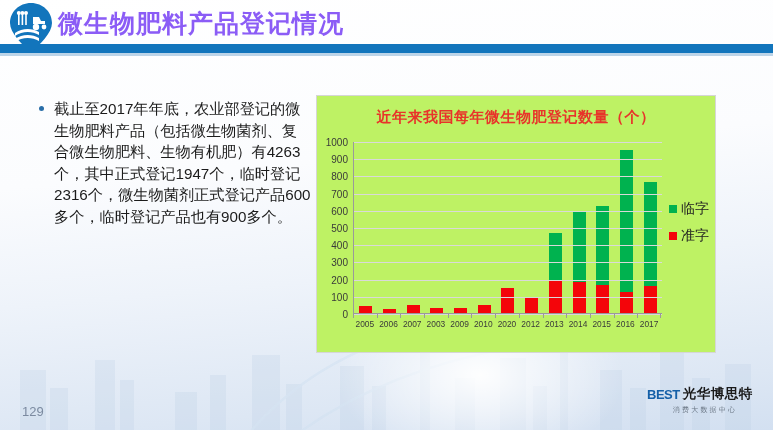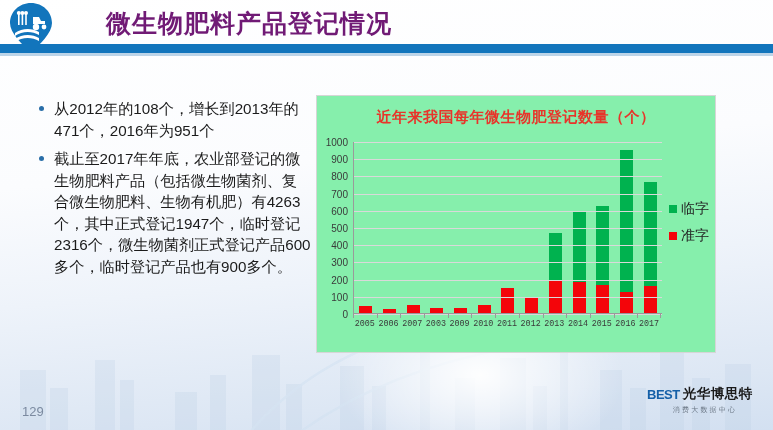--- a/index.html
+++ b/index.html
@@ -22,37 +22,37 @@
              pointer-events: none; }
 
   
   .hdr-bar { position: absolute; left: 0; top: 44px; width: 773px; height: 9px; background: #1275bc; }
   .hdr-bar2 { position: absolute; left: 0; top: 53px; width: 773px; height: 3px; background: #bcd4e8; }
 
   .logo { position: absolute; left: 8px; top: 2px; width: 46px; height: 52px; }
 
   .slide-title {
     position: absolute; left: 58px; top: 7px;
-    font-size: 25px; font-weight: bold; color: #701a75;
-    letter-spacing: 1px; white-space: nowrap; margin-left: 48px;
+    font-size: 25px; font-weight: bold; color: #8b5cf6;
+    letter-spacing: 1px; white-space: nowrap;
   }
 
   
   .bullets { position: absolute; left: 36px; top: 98px; width: 275px; }
   .bullet { position: relative; padding-left: 18px; margin-bottom: 7px;
             font-size: 15.2px; line-height: 1.42; color: #1b1b1b; }
   .bullet::before {
     content: ""; position: absolute; left: 3px; top: 8px;
     width: 5px; height: 5px; border-radius: 50%; background: #2a6ea8;
   }
 
   
   .chart-panel {
     position: absolute; left: 316px; top: 95px; width: 400px; height: 258px;
-    background: #86efac; border: 1px solid #d6d6d6;
+    background: #bef264; border: 1px solid #d6d6d6;
   }
   .chart-title {
     text-align: center; color: #e8342a; font-weight: bold;
     font-size: 15px; padding-top: 12px; letter-spacing: .5px;
   }
   .plot-wrap { position: absolute; left: 0; top: 46px; width: 400px; height: 212px; }
 
   .ylabels { position: absolute; left: 0; top: 0; width: 34px; height: 172px; }
   .ylabel { position: absolute; right: 3px; font-size: 10px; color: #3a3a3a;
             transform: translateY(-50%); white-space: nowrap; }
@@ -68,21 +68,21 @@
   .bar { width: 13px; position: relative; display: flex; flex-direction: column; justify-content: flex-end; }
   .seg-green { background: #00b24f; width: 100%; }
   .seg-red { background: #f4050a; width: 100%; }
 
   .ticks { position: absolute; left: 36px; top: 172px; width: 308px; height: 5px; display: flex; }
   .tickslot { flex: 1 1 0; position: relative; }
   .tickslot::after { content: ""; position: absolute; left: 0; top: 0; width: 1px; height: 4px; background: #9a9a9a; }
   .ticks .tickslot:last-child::before { content: ""; position: absolute; right: 0; top: 0; width: 1px; height: 4px; background: #9a9a9a; }
 
   .xlabels { position: absolute; left: 36px; top: 177px; width: 308px; display: flex; }
-  .xlab { flex: 1 1 0; text-align: center; font-size: 8.4px; color: #3a3a3a; font-family: Liberation Mono, monospace; }
+  .xlab { flex: 1 1 0; text-align: center; font-size: 8.4px; color: #3a3a3a; }
 
   .legend { position: absolute; left: 352px; top: 58px; width: 46px; }
   .leg-item { display: flex; align-items: center; margin-bottom: 9px; }
   .leg-sw { width: 8px; height: 8px; margin-right: 4px; flex: none; }
   .leg-tx { font-size: 14px; color: #222; white-space: nowrap; }
 
   
   .pagenum { position: absolute; left: 22px; top: 404px; font-size: 13px; color: #7b8aa0; }
   .brand { position: absolute; right: 10px; top: 385px; text-align: center; width: 116px; }
   .brand-row { display: flex; align-items: center; justify-content: flex-start; }
@@ -141,21 +141,20 @@
     <circle cx="28" cy="25" r="3.2"></circle>
     <circle cx="36" cy="25" r="2.4"></circle>
     <path d="M7 31 C14 26 24 26 31 30 L31 33 C24 29 14 29 7 34 Z"></path>
     <path d="M7 37 C14 32 24 32 31 36 L31 39 C24 35 14 35 7 40 Z"></path>
   </g>
 </svg>
 
 <div class="slide-title">微生物肥料产品登记情况</div>
 
 <div class="bullets">
-  <div class="bullet">从2012年的108个，增长到2013年的471个，2016年为951个</div>
   <div class="bullet">截止至2017年年底，农业部登记的微生物肥料产品（包括微生物菌剂、复合微生物肥料、生物有机肥）有4263个，其中正式登记1947个，临时登记2316个，微生物菌剂正式登记产品600多个，临时登记产品也有900多个。</div>
 </div>
 
 <div class="chart-panel">
   <div class="chart-title">近年来我国每年微生物肥登记数量（个）</div>
 
   <div class="plot-wrap">
     <div class="ylabels" id="ylabels">
         <div class="ylabel" style="top: 0px;">1000</div>
         <div class="ylabel" style="top: 17.2px; margin-left: 30px;">900</div>
@@ -270,21 +269,21 @@
         <div class="tickslot"></div>
         <div class="tickslot"></div>
       </div>
     <div class="xlabels" id="xlabels">
         <div class="xlab">2005</div>
         <div class="xlab">2006</div>
         <div class="xlab">2007</div>
         <div class="xlab">2003</div>
         <div class="xlab">2009</div>
         <div class="xlab">2010</div>
-        <div class="xlab">2011</div>
+        <div class="xlab">2020</div>
         <div class="xlab">2012</div>
         <div class="xlab">2013</div>
         <div class="xlab">2014</div>
         <div class="xlab">2015</div>
         <div class="xlab">2016</div>
         <div class="xlab">2017</div>
       </div>
 
     <div class="legend" id="legend">
         <div class="leg-item">

